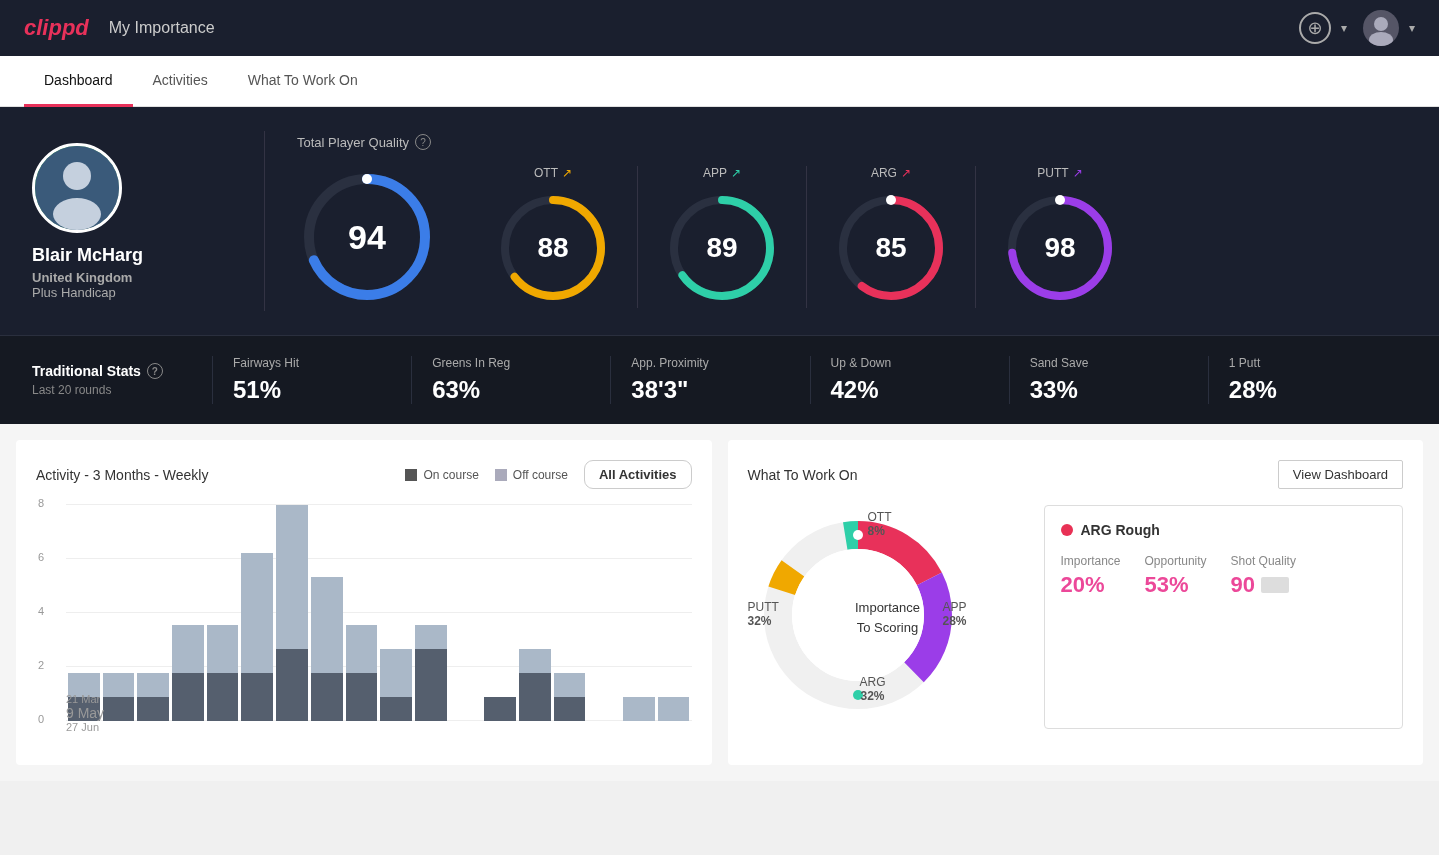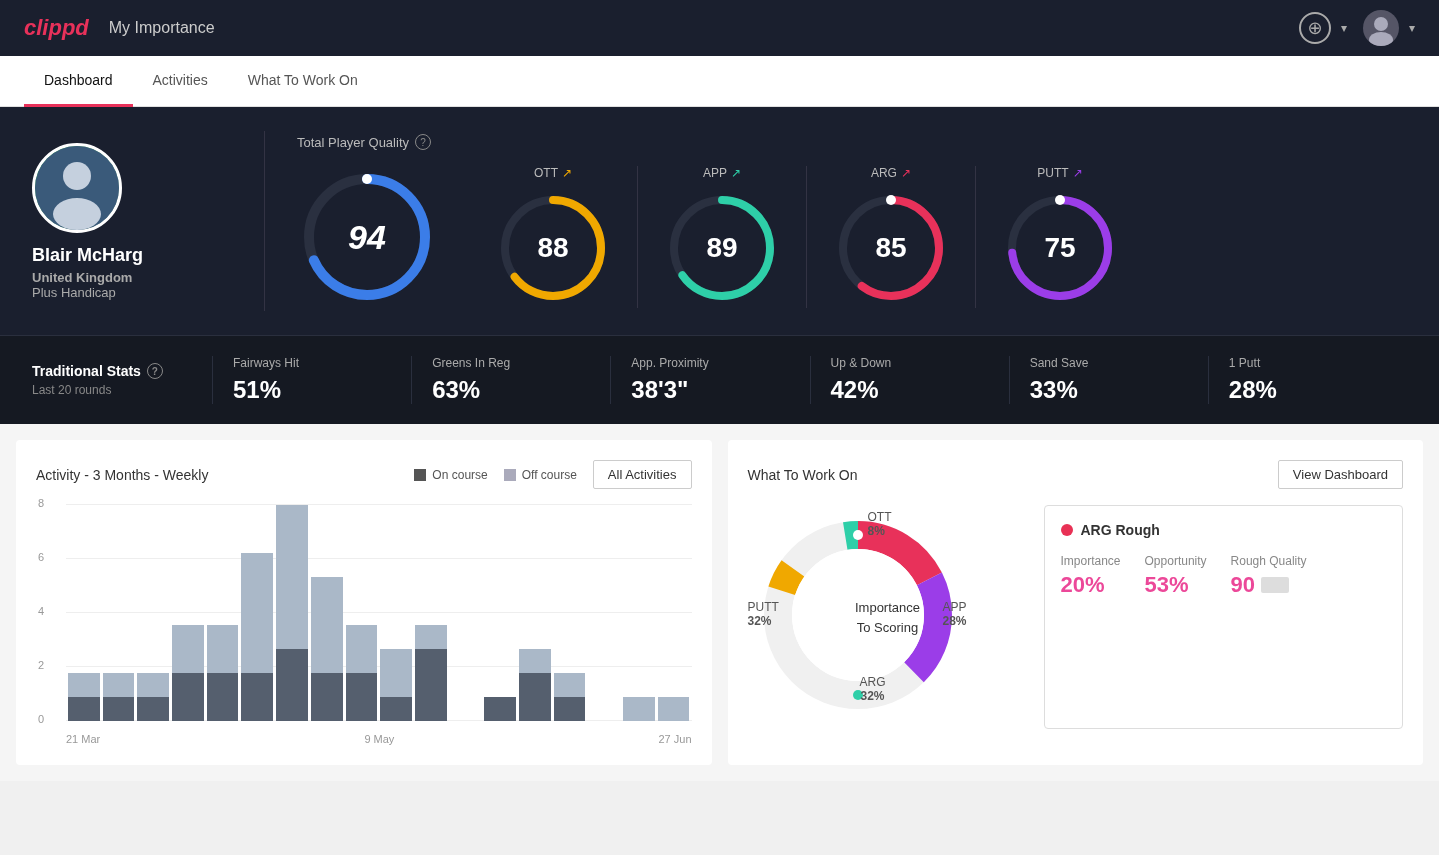--- a/index.html
+++ b/index.html
@@ -38,21 +38,21 @@
     .metric-item { display: flex; flex-direction: column; align-items: center; padding: 0 24px; border-right: 1px solid #334; }
     .metric-item:last-child { border-right: none; }
 
     .circle-container { position: relative; width: 120px; height: 120px; }
     .circle-container svg { width: 120px; height: 120px; }
     .circle-value { position: absolute; top: 50%; left: 50%; transform: translate(-50%, -50%); font-size: 28px; font-weight: 700; color: #fff; }
     .metric-label { font-size: 12px; color: #bbb; margin-bottom: 8px; display: flex; align-items: center; gap: 4px; }
 
     
     .main-metric { display: flex; flex-direction: column; align-items: center; padding-right: 32px; }
-    .main-circle-container { position: relative; width: 140px; height: 140px; font-style: italic; }
+    .main-circle-container { position: relative; width: 140px; height: 140px; }
     .main-circle-container svg { width: 140px; height: 140px; }
     .main-circle-value { position: absolute; top: 50%; left: 50%; transform: translate(-50%, -50%); font-size: 34px; font-weight: 700; color: #fff; }
 
     
     .trad-stats { background: #151922; padding: 20px 32px; display: flex; align-items: center; gap: 0; border-top: 1px solid #2a2f3e; }
     .trad-label { min-width: 180px; }
     .trad-label-title { font-size: 14px; font-weight: 600; color: #fff; display: flex; align-items: center; gap: 6px; }
     .trad-label-subtitle { font-size: 12px; color: #888; margin-top: 4px; }
     .trad-stats-grid { flex: 1; display: flex; gap: 0; }
     .trad-stat-item { flex: 1; padding: 0 20px; border-left: 1px solid #2a2f3e; }
@@ -62,21 +62,21 @@
     
     .bottom-section { background: #f5f5f5; display: flex; gap: 16px; padding: 16px; min-height: 340px; }
     .activity-panel { background: #fff; border-radius: 4px; flex: 1; padding: 20px; }
     .workOn-panel { background: #fff; border-radius: 4px; flex: 1; padding: 20px; }
 
     .panel-header { display: flex; align-items: center; justify-content: space-between; margin-bottom: 16px; }
     .panel-title { font-size: 14px; color: #333; font-weight: 500; }
     .legend { display: flex; gap: 16px; align-items: center; }
     .legend-item { display: flex; align-items: center; gap: 6px; font-size: 12px; color: #555; }
     .legend-dot { width: 12px; height: 12px; }
-    .all-activities-btn { border: 1px solid #ccc; background: #fff; padding: 6px 14px; font-size: 13px; color: #333; cursor: pointer; border-radius: 2px; }
+    .all-activities-btn { border: 1px solid #ccc; background: #fff; padding: 6px 14px; font-size: 13px; color: #333; cursor: pointer; border-radius: 9px; font-weight: bold; }
     .view-dashboard-btn { border: 1px solid #ccc; background: #fff; padding: 6px 14px; font-size: 13px; color: #333; cursor: pointer; border-radius: 2px; }
 
     
     .bottom-content { display: flex; gap: 16px; }
 
     
     .work-card { border: 1px solid #ddd; border-radius: 4px; padding: 16px; min-width: 300px; flex: 1; }
     .work-card-title { display: flex; align-items: center; gap: 8px; font-size: 14px; font-weight: 600; color: #333; margin-bottom: 16px; }
     .work-card-dot { width: 12px; height: 12px; border-radius: 50%; background: #e83155; }
     .work-card-metrics { display: flex; gap: 24px; margin-bottom: 8px; }
@@ -197,21 +197,21 @@
         <div class="metric-label">
           <span>PUTT</span>
           <span style="color:#9b3de8">↗</span>
         </div>
         <div class="circle-container">
           <svg viewBox="0 0 120 120">
             <circle cx="60" cy="60" r="48" fill="none" stroke="#2a3040" stroke-width="8"></circle>
             <circle cx="60" cy="60" r="48" fill="none" stroke="#9b3de8" stroke-width="8" stroke-dasharray="296 301" stroke-dashoffset="75" stroke-linecap="round" transform="rotate(-90 60 60)"></circle>
             <circle cx="60" cy="12" r="5" fill="#fff"></circle>
           </svg>
-          <div class="circle-value">75</div>
+          <div class="circle-value">98</div>
         </div>
       </div>
     </div>
   </div>
 </div>
 
 <div class="trad-stats">
   <div class="trad-label">
     <div class="trad-label-title">
       <span>Traditional Stats</span>
@@ -345,23 +345,23 @@
         <div style="width:100%;height:100%;background:#aab8c8;min-height:2px;"></div>
         <div style="width:100%;height:0%;background:#555f6e;min-height:0px;"></div>
       </div>
             <div style="flex: 1 1 0%; height: 11.1111%; display: flex; flex-direction: column; justify-content: flex-end; min-width: 0px;">
         <div style="width:100%;height:100%;background:#aab8c8;min-height:2px;"></div>
         <div style="width:100%;height:0%;background:#555f6e;min-height:0px;"></div>
       </div>
           </div>
       </div>
 
-      <div style="position:absolute;bottom:0;left:30px;right:0;display:flex;justify-content:space-between;">
+      <div style="position:absolute;bottom:12px;left:30px;right:0;display:flex;justify-content:space-between;flex-direction:column;">
         <span style="font-size:11px;color:#999;">21 Mar</span>
-        <span style="font-size:11px;color:#999;">9 May</span>
+        <span style="font-size:14px;color:#999;">9 May</span>
         <span style="font-size:11px;color:#999;">27 Jun</span>
       </div>
     </div>
   </div>
 
   <div class="workOn-panel">
     <div class="panel-header">
       <div class="panel-title">What To Work On</div>
       <button class="view-dashboard-btn">View Dashboard</button>
     </div>
@@ -418,21 +418,21 @@
         <div class="work-card-metrics">
           <div class="work-metric">
             <div class="work-metric-label">Importance</div>
             <div class="work-metric-value">20%</div>
           </div>
           <div class="work-metric">
             <div class="work-metric-label">Opportunity</div>
             <div class="work-metric-value">53%</div>
           </div>
           <div class="work-metric">
-            <div class="work-metric-label">Rough Quality</div>
+            <div class="work-metric-label">Shot Quality</div>
             <div style="display:flex;align-items:center;gap:6px;">
               <div class="work-metric-value">90</div>
               <div style="width:28px;height:16px;background:#ddd;border-radius:2px;"></div>
             </div>
           </div>
         </div>
       </div>
     </div>
   </div>
 </div>

